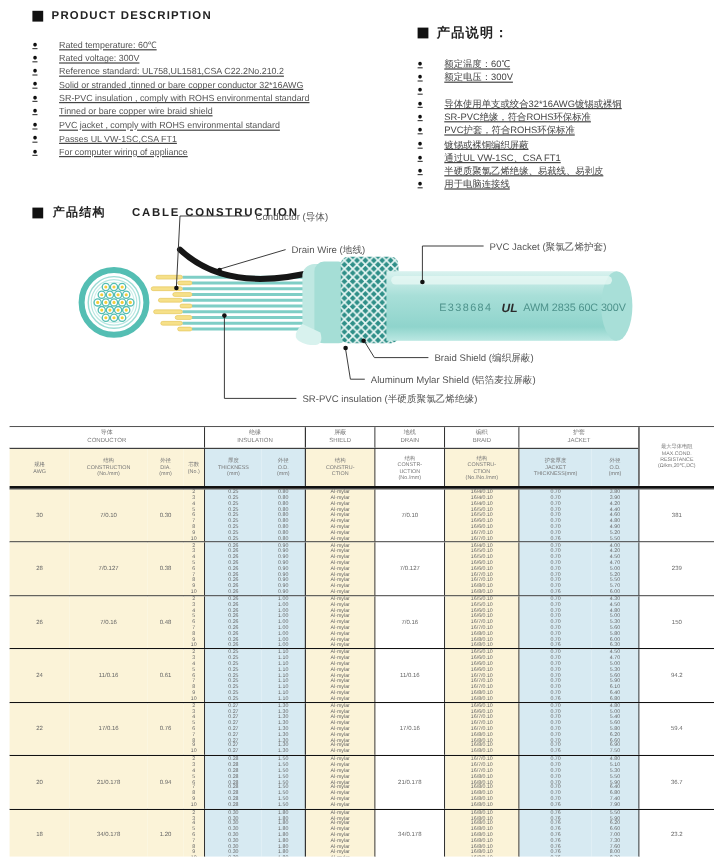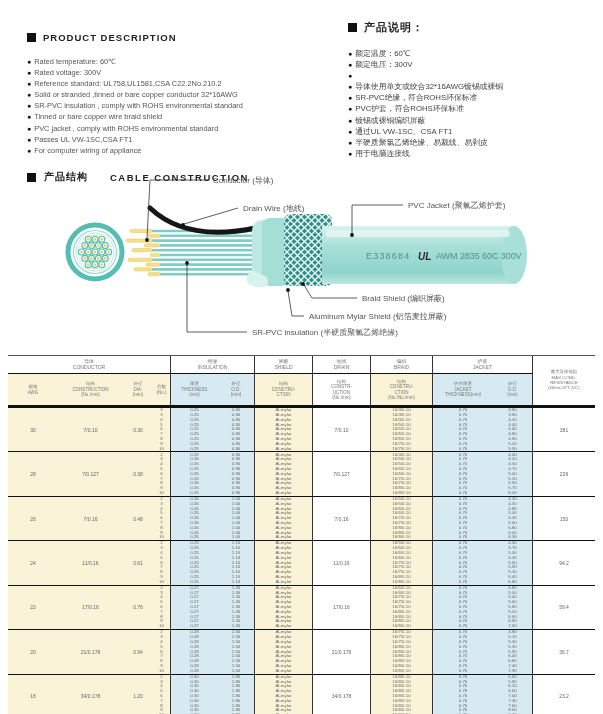--- a/index.html
+++ b/index.html
@@ -1,27 +1,27 @@
 <!DOCTYPE html>
 <html><head>
 <meta charset="utf-8">
 <style>
   html,body{margin:0;padding:0;background:#fff;}
   .page{position:relative;width:603px;height:714px;background:#ffffff;overflow:hidden;
         font-family:"Liberation Sans", sans-serif;color:#444;}
   
   .sec{position:absolute;}
-  .sec-en{left:27px;top:32px;width:300px;}
+  .sec-en{left:27px;top:8px;width:300px;}
   .sec-cn{left:348px;top:20px;width:248px;}
   .sec-title{display:flex;align-items:center;gap:7px;font-weight:bold;color:#222;}
   .sec-en .sec-title{font-size:9.5px;letter-spacing:1px;}
   .sec-cn .sec-title{font-size:11px;letter-spacing:1px;}
   .sq{width:9px;height:9px;background:#111;display:inline-block;flex:0 0 auto;}
   .blist{list-style:none;margin:13px 0 0 0;padding:0;}
-  .blist li{display:flex;align-items:center;gap:3px;line-height:11.1px;}
+  .blist li{display:flex;align-items:center;gap:18px;line-height:11.1px;text-decoration:underline;}
   .blt{font-size:7px;color:#111;line-height:11.1px;flex:0 0 auto;}
   .sec-en .blt-text{font-size:7.4px;color:#555;}
   .sec-cn .blt-text{font-size:7.8px;color:#444;}
   
   .cons-title{position:absolute;left:27px;top:170px;display:flex;align-items:center;gap:8px;
               font-weight:bold;color:#222;}
   .cons-title .t-cn{font-size:10px;letter-spacing:1px;}
   .cons-title .t-en{font-size:9.5px;letter-spacing:1.5px;margin-left:14px;}
   .diagram{position:absolute;left:0;top:168px;}
   

